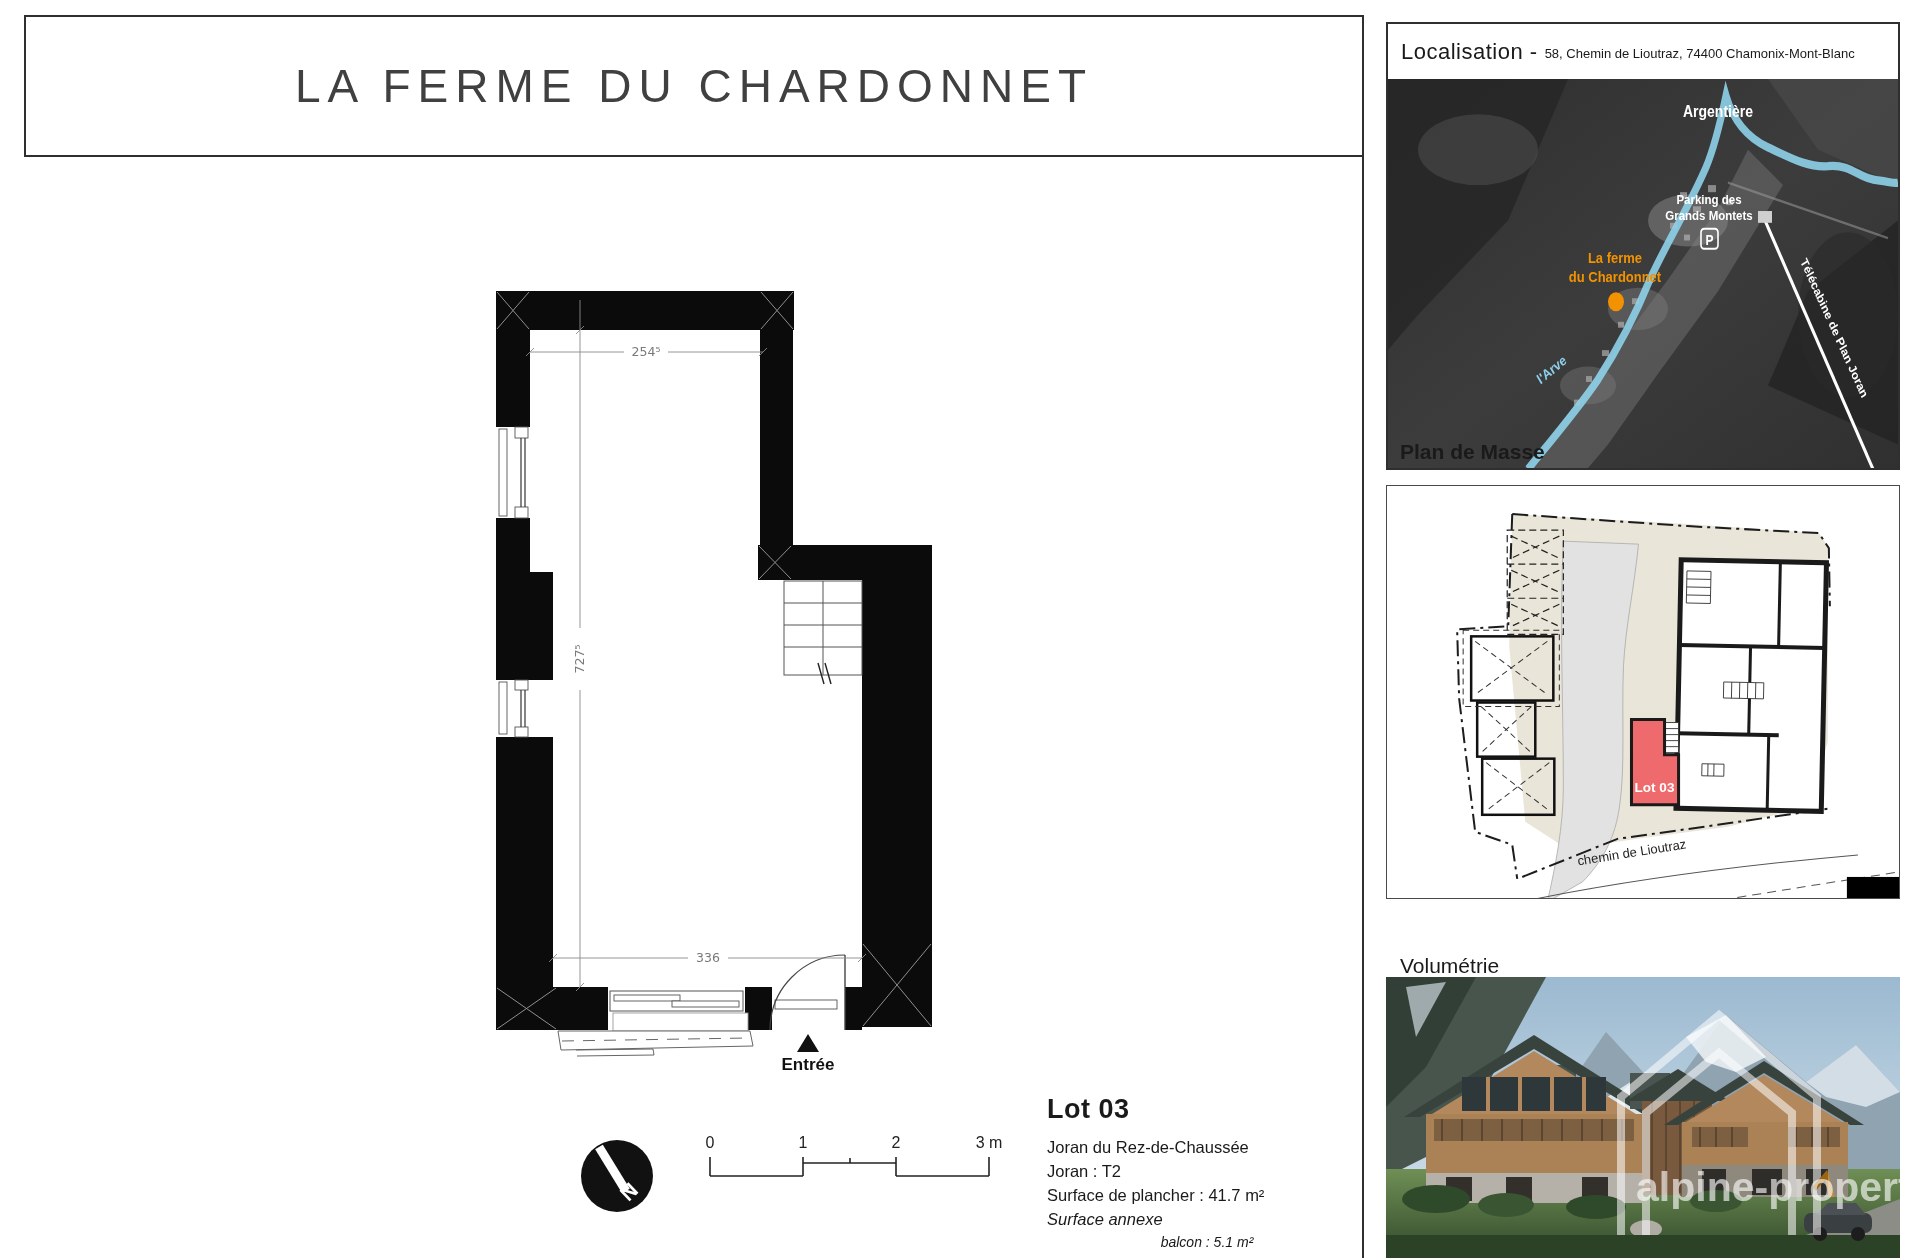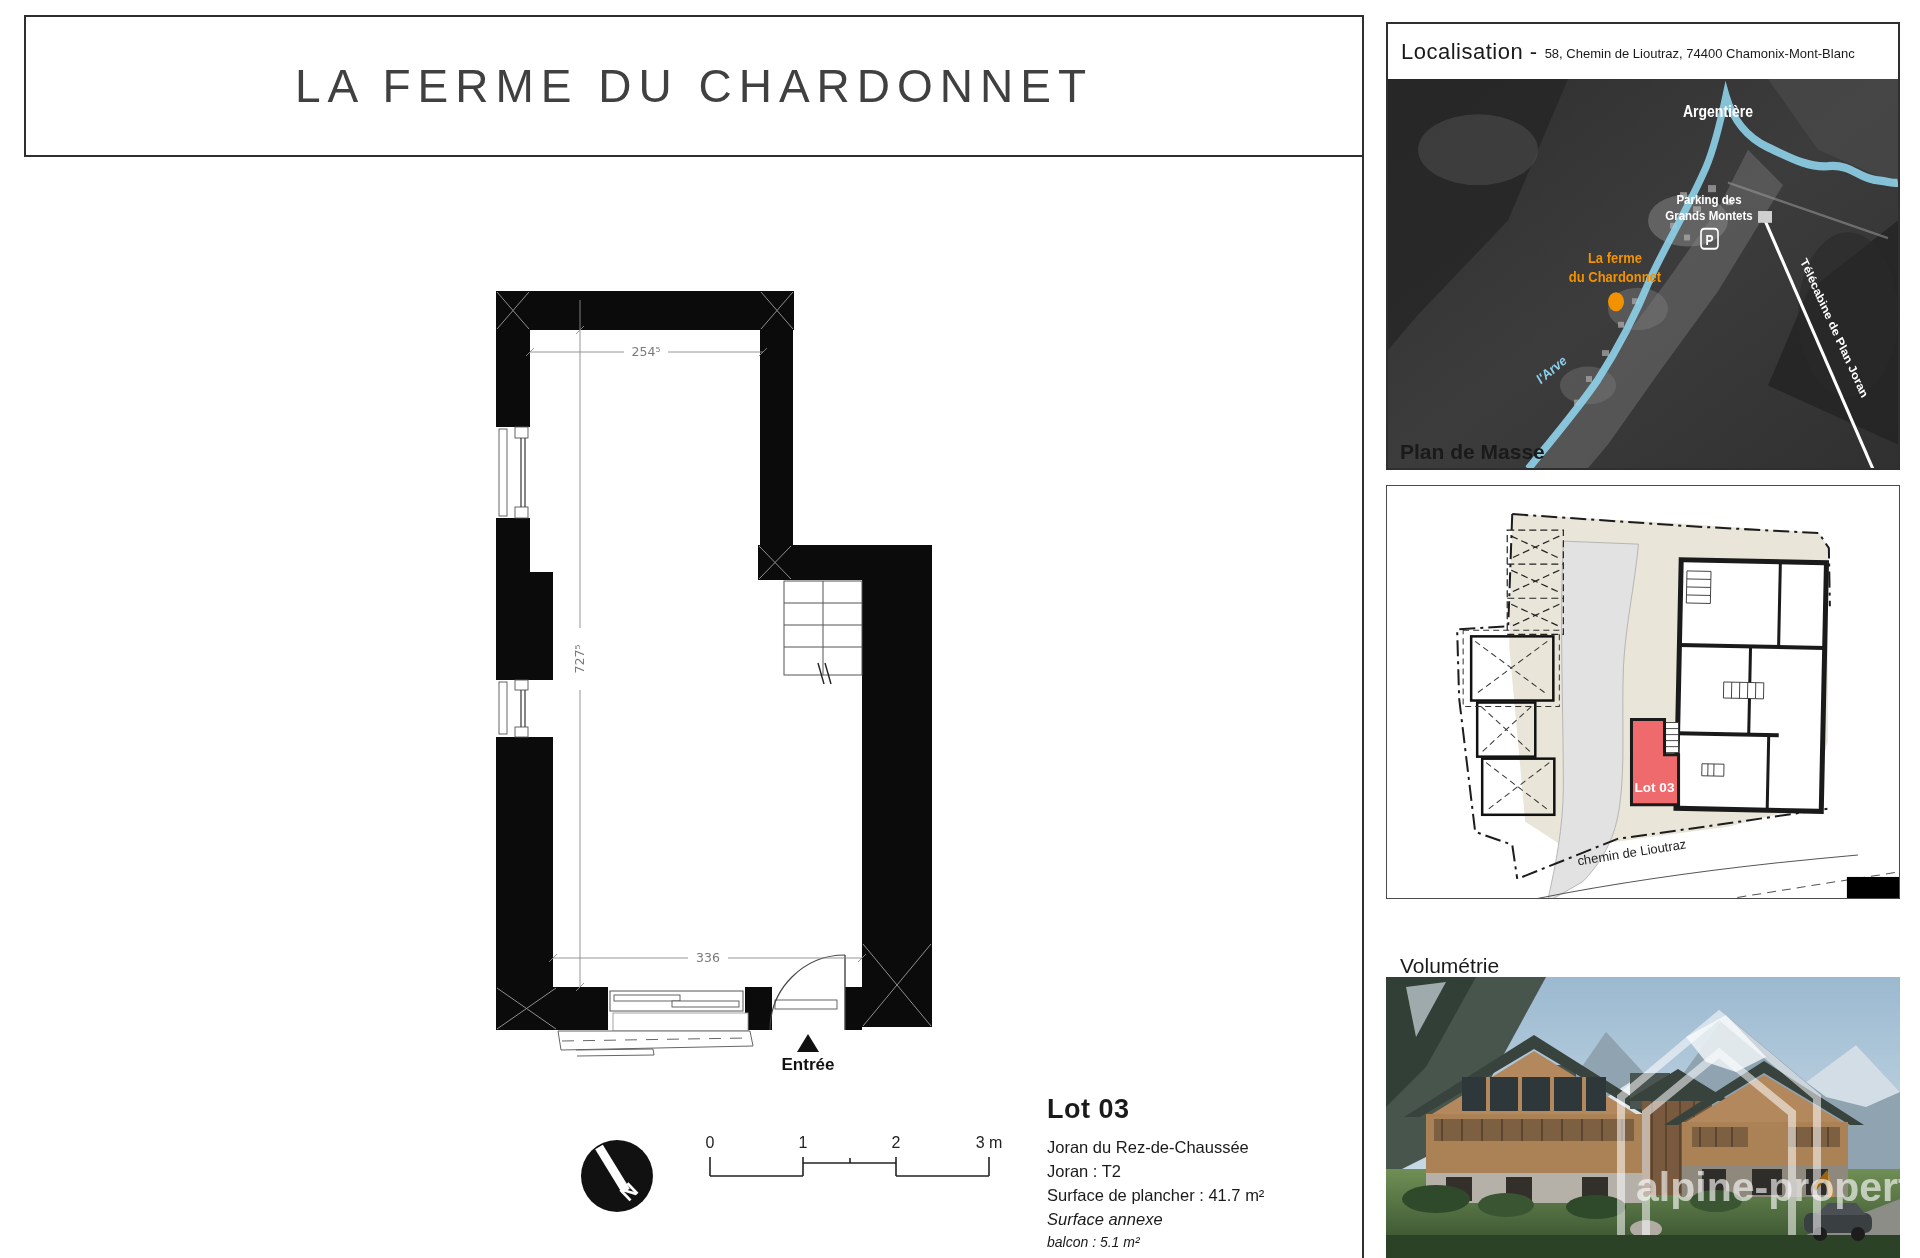--- a/index.html
+++ b/index.html
@@ -14,21 +14,21 @@
   .v-divider{position:absolute;left:1362px;top:15px;width:2px;height:1243px;background:#2f2f2f;}
 
   
   .plan-svg{position:absolute;left:0;top:0;width:1920px;height:1258px;}
 
   
   .lot-info{position:absolute;left:1047px;top:1094px;width:320px;}
   .lot-info .lot-name{font-size:27px;font-weight:700;margin:0 0 10px 0;letter-spacing:.5px;}
   .lot-info .line{font-size:16.5px;line-height:24px;}
   .lot-info .it{font-style:italic;}
-  .lot-info .small{font-size:14px;font-style:italic;line-height:22px;}
+  .lot-info .small{font-size:14px;font-style:italic;line-height:22px;text-align:center;}
 
   
   .panel-localisation{position:absolute;left:1386px;top:22px;width:514px;height:448px;
     border:2px solid #2f2f2f;box-sizing:border-box;background:#fff;}
   .loc-header{position:absolute;left:0;top:0;right:0;height:55px;display:flex;align-items:center;padding-left:13px;}
   .loc-header .loc-title{font-size:22px;font-weight:400;letter-spacing:.5px;margin-right:7px;white-space:nowrap;}
   .loc-header .loc-address{font-size:13px;font-weight:400;white-space:nowrap;padding-top:4px;}
   .loc-map{position:absolute;left:0;top:55px;right:0;bottom:0;}
   .loc-map svg{display:block;width:100%;height:100%;}
 

